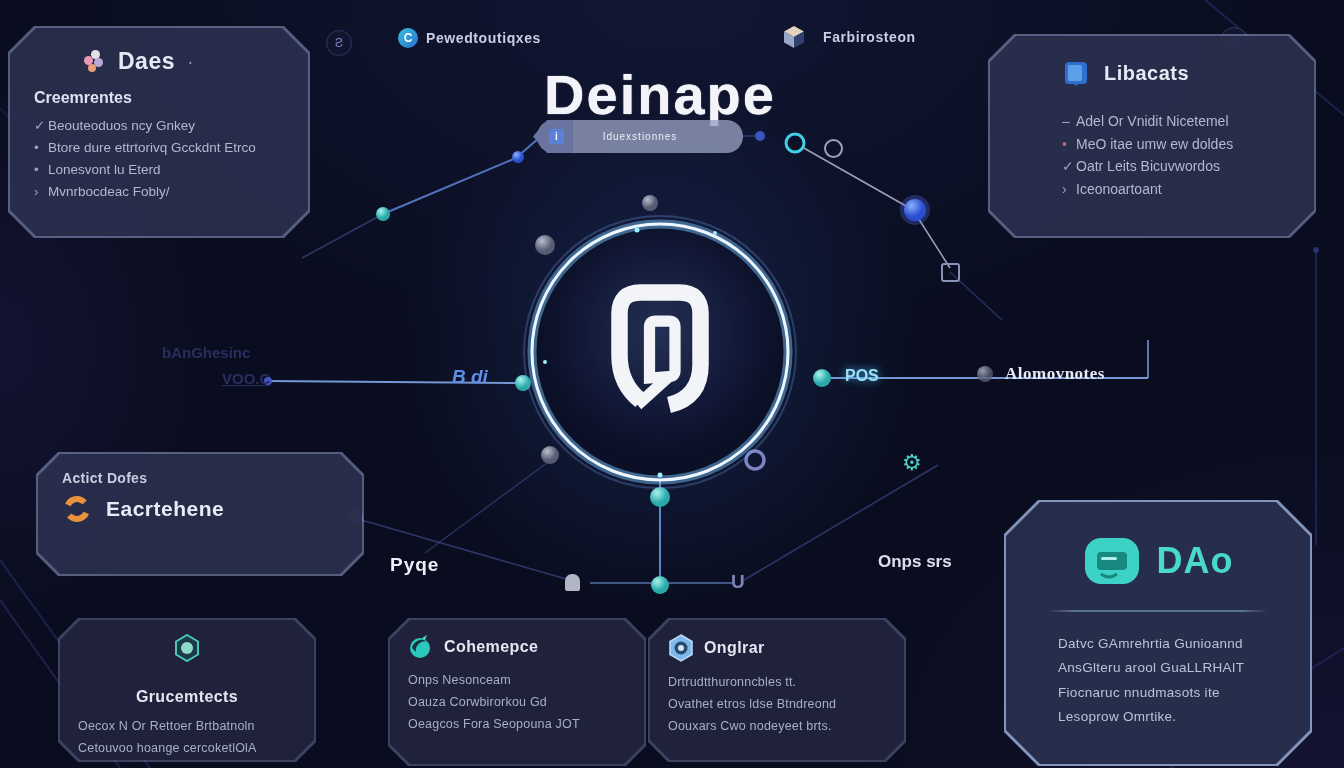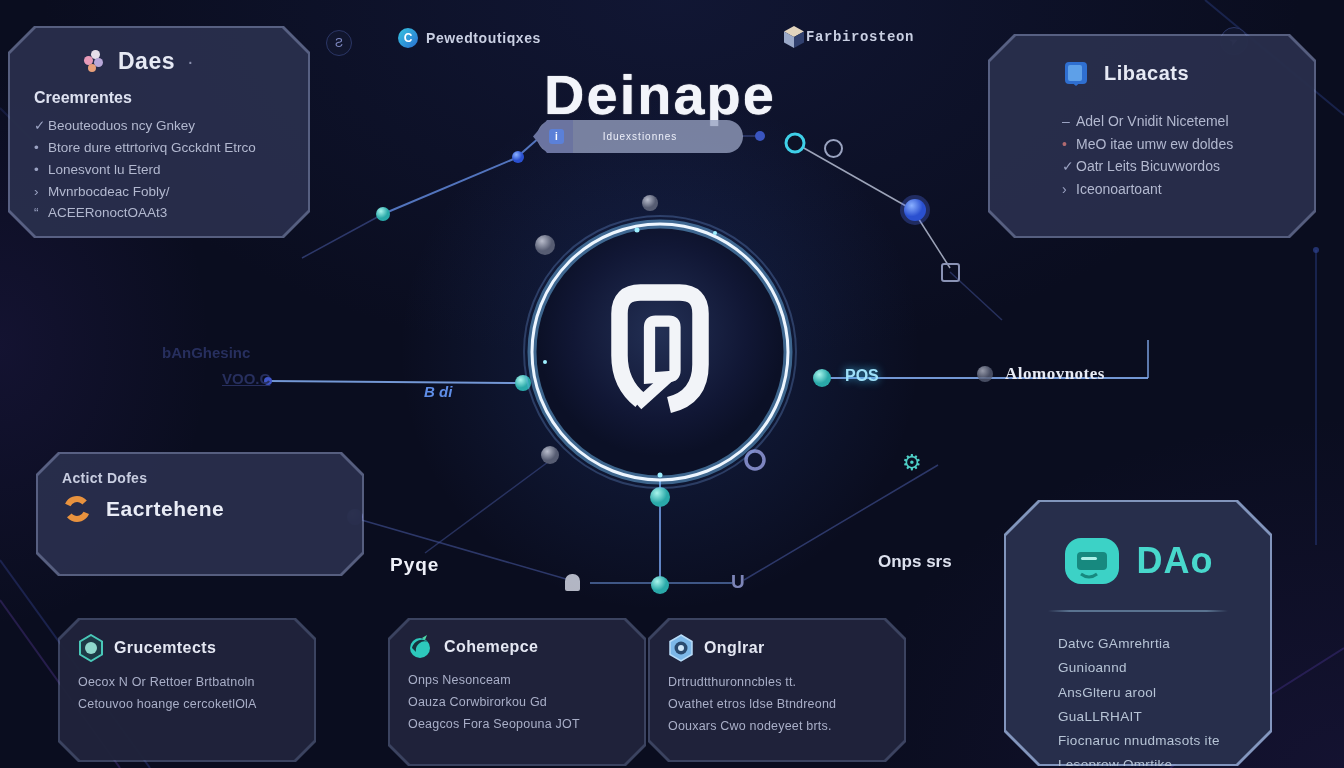--- a/index.html
+++ b/index.html
@@ -158,21 +158,21 @@
     <span>Ƨ</span>
   </div>
 
   <div style="position:absolute;left:398px;top:28px;display:flex;align-items:center;gap:8px;">
     <div style="width:20px;height:20px;border-radius:50%;background:linear-gradient(135deg,#35c4e0,#2a6fd0);display:flex;align-items:center;justify-content:center;color:#fff;font-size:12px;font-weight:bold;">
       <span>C</span>
     </div>
     <span class="hlabel">Pewedtoutiqxes</span>
   </div>
 
-  <div style="position:absolute;left:784px;top:26px;display:flex;align-items:center;gap:2px;font-family:Liberation Mono, monospace;">
+  <div style="position:absolute;left:784px;top:26px;display:flex;align-items:center;gap:19px;">
     <svg width="20" height="22" viewBox="0 0 20 22">
       <polygon points="10,0 20,5.5 10,11 0,5.5" fill="#e2d4be"></polygon>
       <polygon points="0,5.5 10,11 10,22 0,16.5" fill="#9aa8c8"></polygon>
       <polygon points="20,5.5 10,11 10,22 20,16.5" fill="#31406e"></polygon>
     </svg>
     <span class="hlabel">Farbirosteon</span>
   </div>
 
   <div class="round-badge" style="left:1220px;top:27px;width:26px;height:26px;">
     <span style="display:inline-block;transform:rotate(-25deg);font-size:11px;">➤</span>
@@ -198,21 +198,20 @@
         </div>
         <span class="p-title">Daes</span>
         <span style="color:#8a90ad;font-size:20px;">·</span>
       </div>
       <div class="p-sub">Creemrentes</div>
       <div class="p-list">
         <div class="row"><span class="b">✓</span><span>Beouteoduos ncy Gnkey</span></div>
         <div class="row"><span class="b">•</span><span>Btore dure ettrtorivq Gcckdnt Etrco</span></div>
         <div class="row"><span class="b">•</span><span>Lonesvont lu Eterd</span></div>
         <div class="row"><span class="b">›</span><span>Mvnrbocdeac Fobly/</span></div>
-        <div class="row"><span class="b">“</span><span>ACEERonoctOAAt3</span></div>
       </div>
     </div>
   </div>
 
   <div class="oct" style="left:988px;top:34px;width:328px;height:204px;--c:26px;">
     <div class="inner"></div>
     <div class="pad" style="padding:24px 30px;margin-left:44px;">
       <div class="titlerow">
         <svg width="30" height="30" viewBox="0 0 30 30">
           <rect x="3" y="4" width="22" height="22" rx="4" fill="#2f6fd0"></rect>
@@ -239,21 +238,21 @@
           <circle cx="15" cy="15" r="10" fill="none" stroke="#e8923e" stroke-width="6" stroke-dasharray="20 11" transform="rotate(25 15 15)"></circle>
         </svg>
         <span style="font-size:21px;font-weight:bold;color:#e9ecf6;letter-spacing:.5px;">Eacrtehene</span>
       </div>
     </div>
   </div>
 
   <div class="oct dim" style="left:58px;top:618px;width:258px;height:144px;--c:20px;">
     <div class="inner"></div>
     <div class="pad" style="padding:16px 20px;">
-      <div class="titlerow" style="gap:10px;">
+      <div class="titlerow" style="gap:26px;flex-direction:column;">
         <svg width="26" height="28" viewBox="0 0 26 28">
           <polygon points="13,1 24,7.5 24,20.5 13,27 2,20.5 2,7.5" fill="#1d3a46" stroke="#49c8b8" stroke-width="2"></polygon>
           <circle cx="13" cy="14" r="6" fill="#8fd8cc"></circle>
         </svg>
         <span class="bp-title">Grucemtects</span>
       </div>
       <div class="small-lines">
         <div>Oecox N Or Rettoer Brtbatnoln</div>
         <div>Cetouvoo hoange cercoketlOlA</div>
       </div>
@@ -291,21 +290,21 @@
         <span class="bp-title">Onglrar</span>
       </div>
       <div class="small-lines">
         <div>Drtrudtthuronncbles tt.</div>
         <div>Ovathet etros ldse Btndreond</div>
         <div>Oouxars Cwo nodeyeet brts.</div>
       </div>
     </div>
   </div>
 
-  <div class="oct" style="left:1004px;top:500px;width:268px;height:266px;--c:34px;background:rgba(170,195,240,.75);">
+  <div class="oct" style="left:1004px;top:500px;width:308px;height:266px;--c:34px;background:rgba(170,195,240,.75);">
     <div class="inner" style="background:rgba(34,40,68,.95);"></div>
     <div class="pad" style="padding:18px 20px;">
       <div class="dao-row">
         <svg width="58" height="54" viewBox="0 0 58 54">
           <rect x="2" y="4" width="54" height="46" rx="16" fill="#3cd2c6"></rect>
           <rect x="14" y="18" width="30" height="18" rx="4" fill="#17897f"></rect>
           <rect x="18" y="23" width="16" height="3" rx="1.5" fill="#aef0e8"></rect>
           <path d="M18,40 q8,6 16,0" stroke="#17897f" stroke-width="3" fill="none"></path>
         </svg>
         <span class="dao-title">DAo</span>
@@ -315,21 +314,21 @@
         <div>Datvc GAmrehrtia Gunioannd</div>
         <div>AnsGlteru arool GuaLLRHAIT</div>
         <div>Fiocnaruc nnudmasots ite</div>
         <div>Lesoprow Omrtike.</div>
       </div>
     </div>
   </div>
 
   <div class="floaty" style="left:162px;top:344px;font-size:15px;color:#272f5e;">bAnGhesinc</div>
   <div class="floaty" style="left:222px;top:370px;font-size:15px;color:#272f5e;text-decoration:underline;">VOO.C</div>
-  <div class="floaty" style="left:424px;top:366px;font-size:15px;color:#5f8ee8;font-style:italic;margin-top:17px;">B di</div>
+  <div class="floaty" style="left:452px;top:366px;font-size:19px;color:#5f8ee8;font-style:italic;">B di</div>
   <div class="floaty" style="left:845px;top:367px;font-size:16px;color:#9fe0f8;text-shadow:0 0 8px #3fb8e8;">POS</div>
   <div class="floaty" style="left:1005px;top:364px;font-size:17px;color:#e8ebf4;font-family:'Liberation Serif',serif;letter-spacing:.5px;">Alomovnotes</div>
   <div class="floaty" style="left:390px;top:554px;font-size:19px;color:#eef0f8;letter-spacing:1px;">Pyqe</div>
   <div class="floaty" style="left:878px;top:552px;font-size:17px;color:#dde1ee;">Onps srs</div>
 
   <div class="glyph-icon" style="left:565px;top:574px;width:15px;height:17px;background:#d0d4e0;border-radius:7px 7px 2px 2px;opacity:.85;"></div>
   <div class="glyph-icon" style="left:731px;top:571px;font-size:19px;font-weight:bold;color:#7d85b8;">
       <span>U</span>
     </div>
   <div class="glyph-icon" style="left:902px;top:450px;font-size:22px;color:#4ecfc6;">⚙</div>

